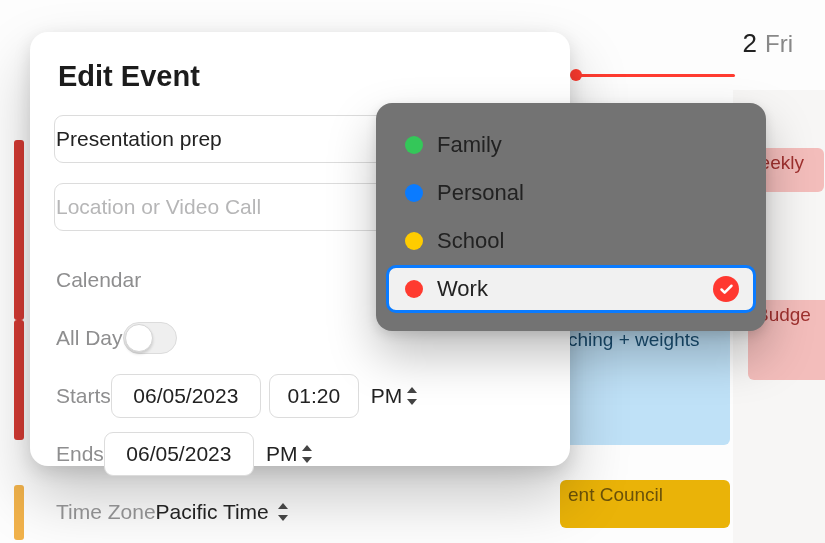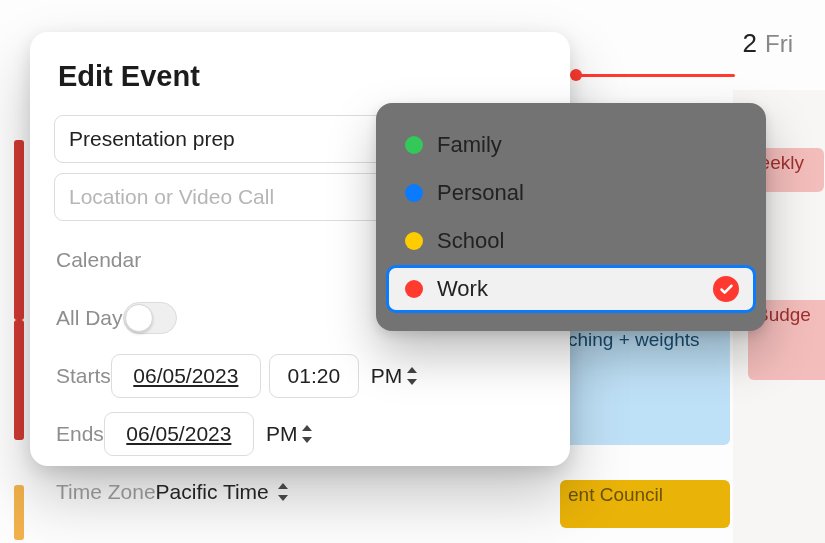--- a/index.html
+++ b/index.html
@@ -90,24 +90,24 @@
     .edit-title {
       font-size: 29px;
       font-weight: 700;
       color: #1c1c1c;
       margin-bottom: 22px;
       padding: 0 4px;
     }
     .input-row {
       border: 1px solid #dcdcdc;
       border-radius: 9px;
-      margin-bottom: 10px;
-      display: flex;
-      align-items: center;
-      padding: 0 14px;
+      margin-bottom: 20px;
+      display: flex;
+      align-items: center;
+      padding: 0 1px;
       min-height: 48px;
     }
     .text-input {
       border: none;
       outline: none;
       font-size: 21px;
       width: 100%;
       background: transparent;
       color: #222;
     }
@@ -150,21 +150,21 @@
       border: 1px solid #dcdcdc;
       border-radius: 9px;
       padding: 8px 14px;
       font-size: 21px;
       color: #222;
       background: #fff;
       min-height: 44px;
       display: flex;
       align-items: center;
     }
-    .date-field { width: 150px; justify-content: center; text-decoration: underline; }
+    .date-field { width: 150px; justify-content: center; }
     .time-field { width: 90px; justify-content: center; }
     .meridiem {
       font-size: 21px;
       color: #222;
       display: flex;
       align-items: center;
       gap: 4px;
       cursor: pointer;
       padding-left: 4px;
     }

